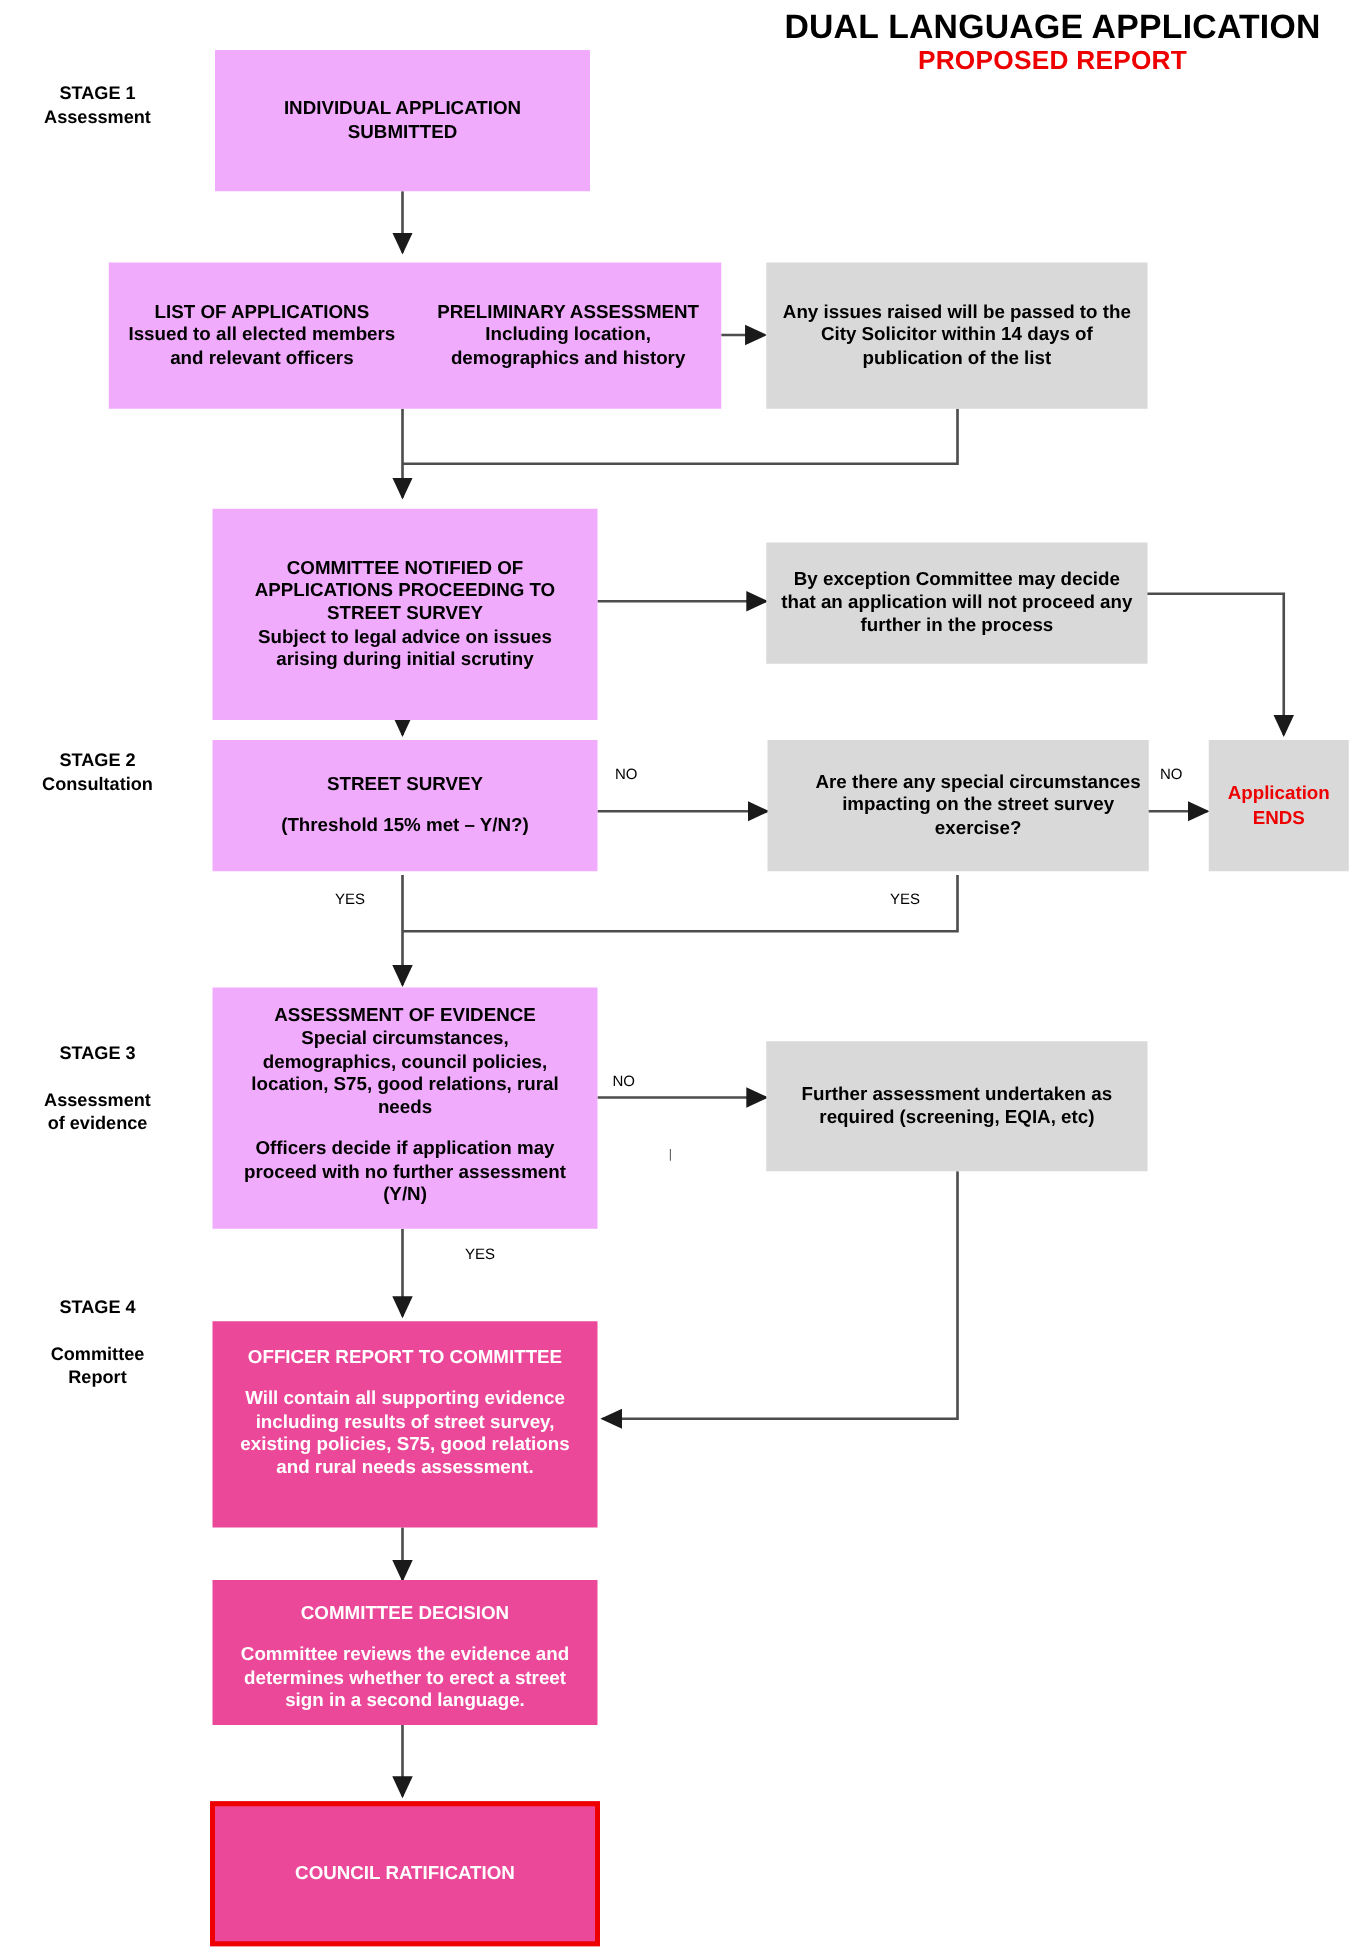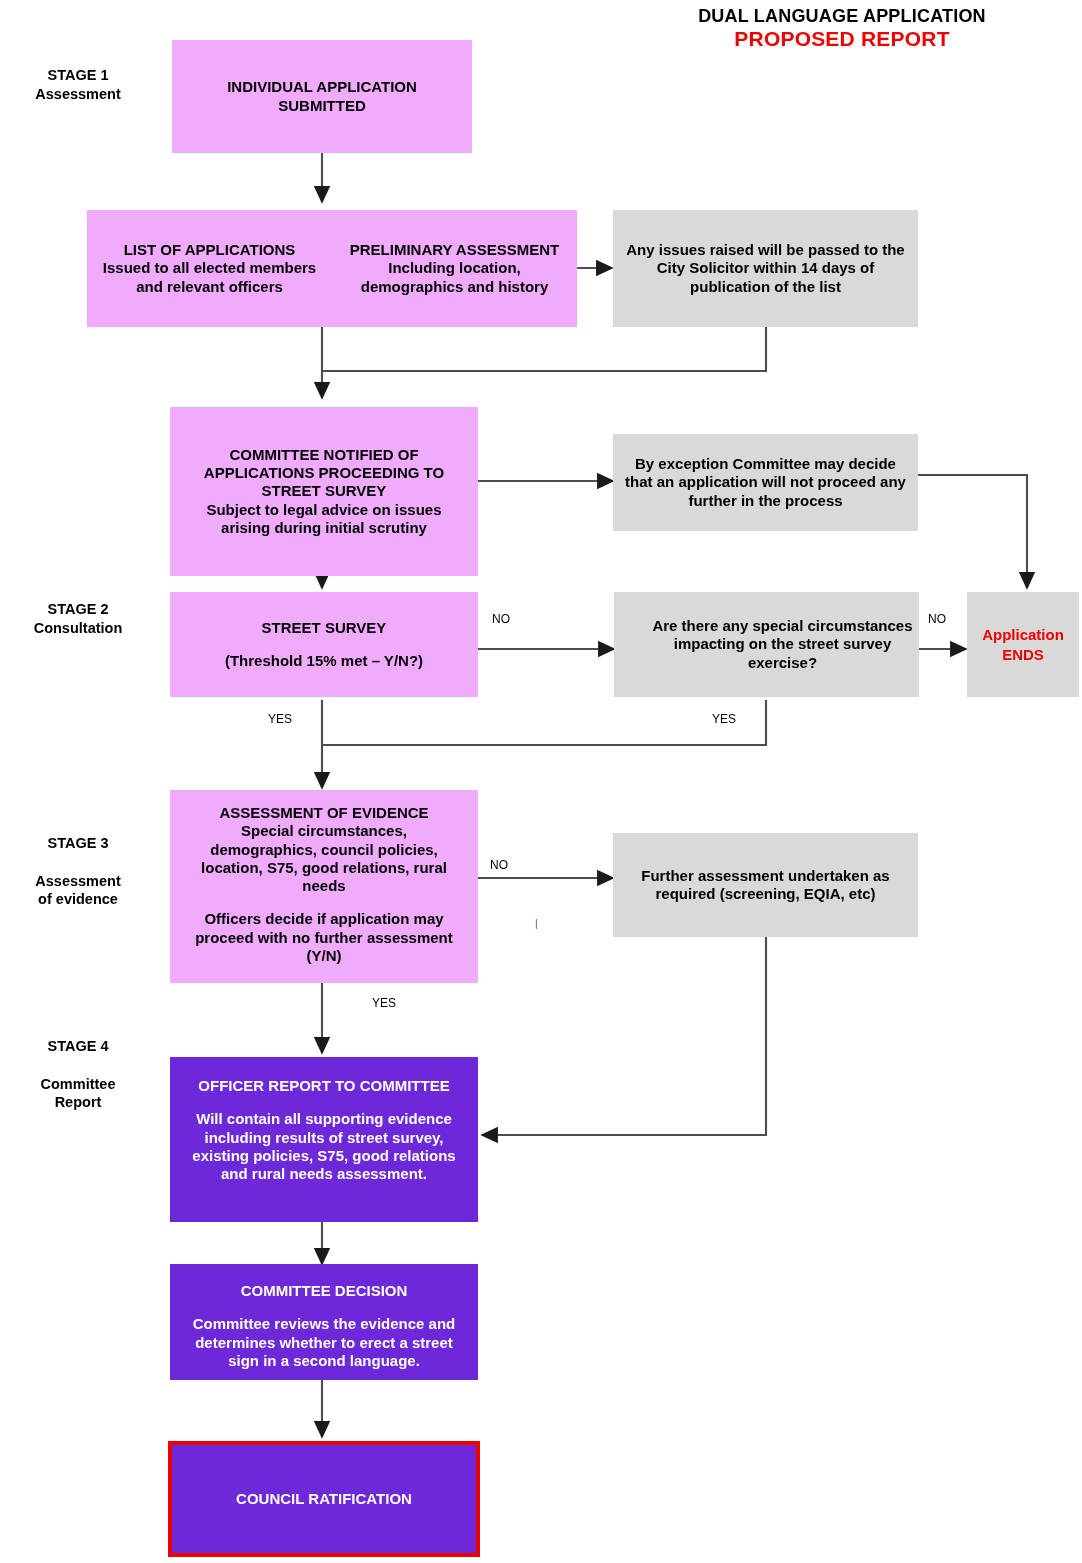--- a/index.html
+++ b/index.html
@@ -26,21 +26,21 @@
     display: flex;
     flex-direction: column;
     align-items: center;
     justify-content: center;
     text-align: center;
     line-height: 1.22;
     z-index: 2;
   }
   .lilac   { background: #f0abfc; color: #000000; }
   .gray    { background: #d9d9d9; color: #000000; }
-  .purple  { background: #6d28d9; color: #ffffff; }
+  .purple  { background: #ec4899; color: #ffffff; }
   .redborder { border: 4px solid #ee0000; }
   .lbl {
     position: absolute;
     font-size: 12px;
     font-weight: normal;
     color: #000000;
     z-index: 3;
     white-space: nowrap;
   }
   .stage {
@@ -53,21 +53,21 @@
     z-index: 3;
     width: 140px;
   }
   .title {
     position: absolute;
     text-align: center;
     font-weight: bold;
     letter-spacing: 0.2px;
     z-index: 3;
   }
-  .title .l1 { font-size: 18px; color: #000000; display:block; }
+  .title .l1 { font-size: 27px; color: #000000; display:block; }
   .title .l2 { font-size: 21px; color: #ee0000; display:block; }
   .head { font-size: 15px; font-weight: bold; }
   .body { font-size: 15px; font-weight: bold; }
   .gap  { height: 15px; }
   .split {
     position: absolute;
     display: flex;
     flex-direction: row;
     align-items: center;
   }

